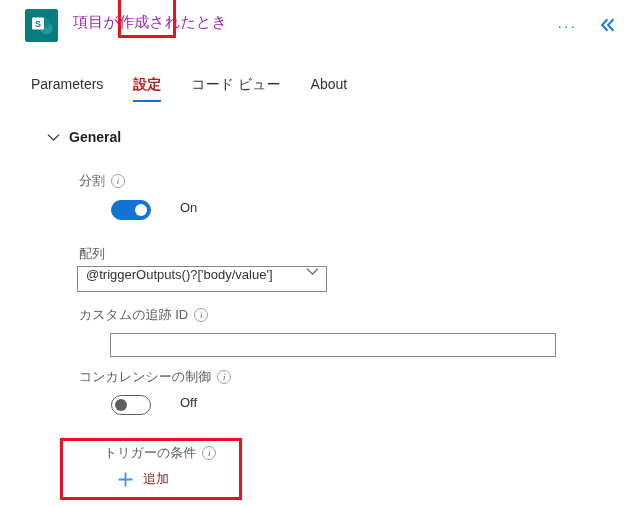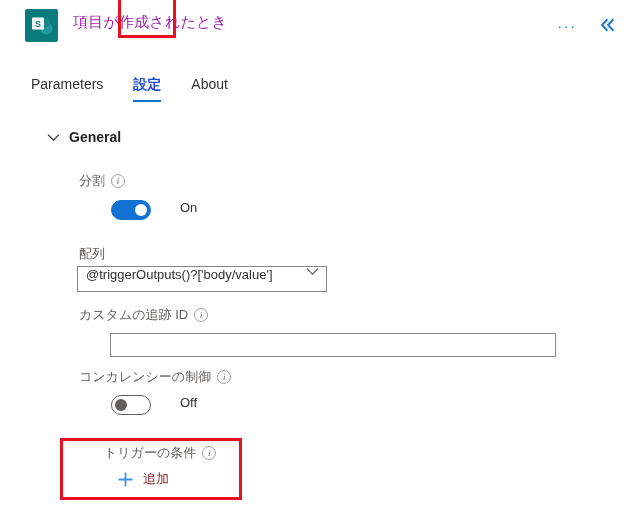--- a/index.html
+++ b/index.html
@@ -78,21 +78,21 @@
     padding: 4px 0 8px 0;
     margin-right: 30px;
     font-size: 14px;
     color: #323130;
     cursor: pointer;
     white-space: nowrap;
   }
   .tab:first-child { margin-left: 31px; }
   .tab.active {
     font-weight: bold;
-    color: #1d4ed8;
+    color: #b91c1c;
   }
   .tab.active::after {
     content: "";
     position: absolute;
     left: 0; right: 0;
     bottom: 0;
     height: 2px;
     background: #1273d4;
   }
   .tab-highlight {
@@ -291,20 +291,21 @@
         <path d="M7.4 1.3 L2.1 7 L7.4 12.7" fill="none" stroke="#1f7ad4" stroke-width="2"></path>
         <path d="M13.4 1.3 L8.1 7 L13.4 12.7" fill="none" stroke="#1f7ad4" stroke-width="2"></path>
       </svg>
     </div>
   </div>
 </div>
 
 <div class="tabs">
   <div class="tab">Parameters</div>
   <div class="tab active">設定</div>
+  <div class="tab">コード ビュー</div>
   <div class="tab">About</div>
 </div>
 <div class="tab-highlight"></div>
 
 <div class="section-header">
   <span class="chev">
     <svg width="13" height="9" viewBox="0 0 13 9" aria-hidden="true">
       <path d="M1 1.6 L6.5 7.1 L12 1.6" fill="none" stroke="#323130" stroke-width="1.3"></path>
     </svg>
   </span>

